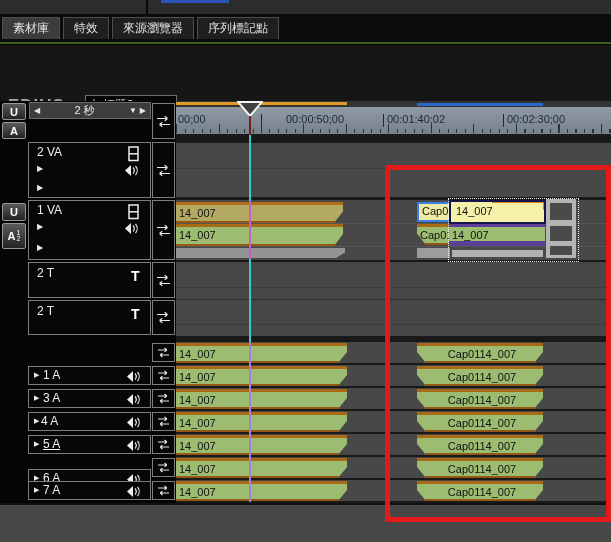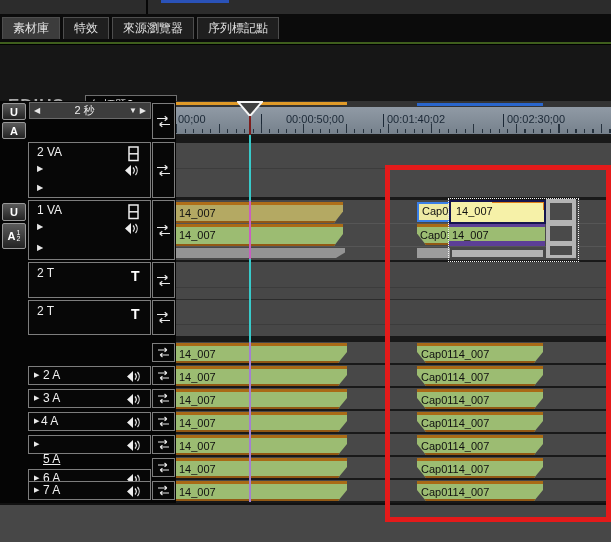--- a/index.html
+++ b/index.html
@@ -64,21 +64,21 @@
   .tri{font-size:8px;color:#e8e8e8;line-height:1;}
   .tlabel{font-size:12px;color:#efefef;}
   .Tglyph{font-size:14px;font-weight:bold;color:#fff;}
 
   
   .clip{position:absolute;box-sizing:border-box;font-size:11px;color:#101010;padding:2px 0 0 3px;
         overflow:hidden;white-space:nowrap;}
   .vid{background:#b4a963;border-top:3px solid #af6e18;border-bottom:2px solid #925814;}
   .aud{background:#9cbc72;border-top:3px solid #a96a16;border-bottom:2px solid #925814;}
   .cutR{clip-path:polygon(0 0,100% 0,100% 45%,calc(100% - 9px) 100%,0 100%);}
-  .cutLR{clip-path:polygon(0 0,100% 0,100% 45%,calc(100% - 9px) 100%,9px 100%,0 45%);}
+  .cutLR{clip-path:polygon(0 0,100% 0,100% 45%,calc(100% - 9px) 100%,9px 100%,0 45%);text-align:center;}
   .cutL{clip-path:polygon(0 0,100% 0,100% 100%,9px 100%,0 45%);}
   .capvid{background:#eeeaa4;border:2px solid #3a7fe8;}
   .selclip{background:#f6f1a8;border:2px solid #15154e;}
   .selclip .orangeT{position:absolute;right:-2px;top:-2px;width:58%;height:3px;background:#e08018;}
   .selclip .orangeR{position:absolute;right:-2px;top:-2px;width:3px;height:10px;background:#e08018;}
   .audsel{background:#9cbc72;border-top:3px solid #5c3f96;border-bottom:5px solid #5c3f96;}
   .graybar{position:absolute;background:#949494;}
   .ants{position:absolute;border:1px dotted #f2f2f2;pointer-events:none;}
   .antfill{position:absolute;background:#b4b4b4;}
   .antblock{position:absolute;background:#4a4a4a;}
@@ -386,21 +386,21 @@
   <div class="clip aud cutLR" style="left:417px;top:343px;width:126px;height:20px;padding-left:4px;">Cap0114_007</div>
   <div class="clip aud cutLR" style="left:417px;top:366px;width:126px;height:20px;padding-left:4px;">Cap0114_007</div>
   <div class="clip aud cutLR" style="left:417px;top:389px;width:126px;height:20px;padding-left:4px;">Cap0114_007</div>
   <div class="clip aud cutLR" style="left:417px;top:412px;width:126px;height:20px;padding-left:4px;">Cap0114_007</div>
   <div class="clip aud cutLR" style="left:417px;top:435px;width:126px;height:20px;padding-left:4px;">Cap0114_007</div>
   <div class="clip aud cutLR" style="left:417px;top:458px;width:126px;height:20px;padding-left:4px;">Cap0114_007</div>
   <div class="clip aud cutLR" style="left:417px;top:481px;width:126px;height:20px;padding-left:4px;">Cap0114_007</div>
 
   <div class="hcell" style="left:28px;top:366px;width:123px;height:19px;">
     <span class="tri" style="position:absolute;left:5px;top:4px;font-size:7px;">▶</span>
-    <span style="position:absolute;left:14px;top:1px;" class="tlabel">2 A</span>
+    <span style="position:absolute;left:14px;top:1px;" class="tlabel">1 A</span>
     <span style="position:absolute;left:96px;top:3px;"><svg width="16" height="13" viewBox="0 0 16 13">
           <polygon points="8,1 2,6.5 8,12" fill="#ededed"></polygon>
           <path d="M10 3.5a4.5 4.5 0 0 1 0 6M12.5 2a7 7 0 0 1 0 9" stroke="#ededed" stroke-width="1.2" fill="none"></path>
         </svg></span>
   </div>
   <div class="hcell" style="left:28px;top:389px;width:123px;height:19px;">
     <span class="tri" style="position:absolute;left:5px;top:4px;font-size:7px;">▶</span>
     <span style="position:absolute;left:14px;top:1px;" class="tlabel">3 A</span>
     <span style="position:absolute;left:96px;top:3px;"><svg width="16" height="13" viewBox="0 0 16 13">
           <polygon points="8,1 2,6.5 8,12" fill="#ededed"></polygon>
@@ -410,21 +410,21 @@
   <div class="hcell" style="left:28px;top:412px;width:123px;height:19px;">
     <span class="tri" style="position:absolute;left:5px;top:4px;font-size:7px;">▶</span>
     <span style="position:absolute;left:12px;top:1px;" class="tlabel">4 A</span>
     <span style="position:absolute;left:96px;top:3px;"><svg width="16" height="13" viewBox="0 0 16 13">
           <polygon points="8,1 2,6.5 8,12" fill="#ededed"></polygon>
           <path d="M10 3.5a4.5 4.5 0 0 1 0 6M12.5 2a7 7 0 0 1 0 9" stroke="#ededed" stroke-width="1.2" fill="none"></path>
         </svg></span>
   </div>
   <div class="hcell" style="left:28px;top:435px;width:123px;height:19px;">
     <span class="tri" style="position:absolute;left:5px;top:4px;font-size:7px;">▶</span>
-    <span style="position:absolute;left:14px;top:16px;text-decoration:underline;" class="tlabel">5 A</span>
+    <span style="position:absolute;left:14px;top:1px;text-decoration:underline;" class="tlabel">5 A</span>
     <span style="position:absolute;left:96px;top:3px;"><svg width="16" height="13" viewBox="0 0 16 13">
           <polygon points="8,1 2,6.5 8,12" fill="#ededed"></polygon>
           <path d="M10 3.5a4.5 4.5 0 0 1 0 6M12.5 2a7 7 0 0 1 0 9" stroke="#ededed" stroke-width="1.2" fill="none"></path>
         </svg></span>
   </div>
   <div class="hcell" style="left:28px;top:469px;width:123px;height:31px;">
     <span class="tri" style="position:absolute;left:5px;top:4px;font-size:7px;">▶</span>
     <span style="position:absolute;left:14px;top:1px;" class="tlabel">6 A</span>
     <span style="position:absolute;left:96px;top:3px;"><svg width="16" height="13" viewBox="0 0 16 13">
           <polygon points="8,1 2,6.5 8,12" fill="#ededed"></polygon>

